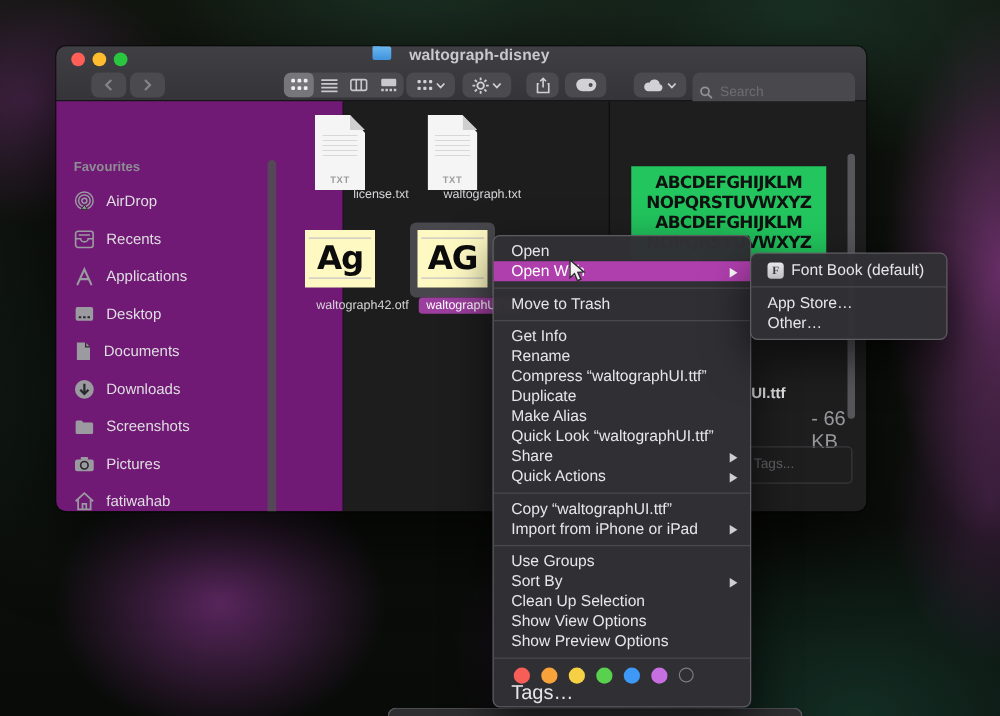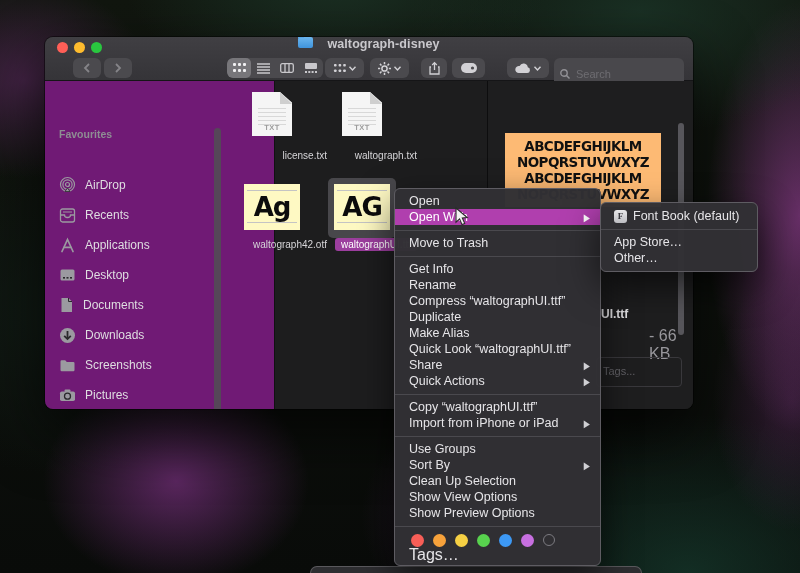--- a/index.html
+++ b/index.html
@@ -32,45 +32,45 @@
   .seg{position:absolute;top:21px;height:20px;border-radius:6px;background:#4b4a4e;display:flex;overflow:hidden;}
   .seg .s{width:24px;height:20px;display:flex;align-items:center;justify-content:center;}
   .seg .s.sel{background:#77767a;border-radius:5px;}
   .search{position:absolute;top:21px;height:20px;border-radius:6px;background:#49484c;display:flex;align-items:center;padding:16px 6px;gap:4px;}
   .search input{background:transparent;border:none;outline:none;width:100%;font-size:11px;color:#bdbdc0;}
   .search input::placeholder{color:#8b8a8f;opacity:.55;}
 
   
   .sidebar{position:absolute;left:0;top:44px;width:230px;height:328px;background:#701a75;border-right:1px solid #111113;}
   .sb-head{position:absolute;left:14px;font-size:10.5px;font-weight:700;color:#8e8d93;}
-  .sb-item{position:absolute;left:10px;width:200px;height:30px;display:flex;align-items:center;gap:9px;border-radius:5px;padding-left:4px;margin-top:24px;}
+  .sb-item{position:absolute;left:10px;width:200px;height:30px;display:flex;align-items:center;gap:9px;border-radius:5px;padding-left:4px;}
   .sb-item .lbl{font-size:12px;color:#dfdee1;}
   .sb-item svg{flex:0 0 auto;}
   .sb-scroll{position:absolute;left:169px;top:47px;width:7px;height:293px;border-radius:3.5px;background:#504f54;opacity:.85;}
 
   
   .filearea{position:absolute;left:231px;top:44px;width:211px;height:328px;background:#1d1d1e;}
   .divider-v{position:absolute;left:442px;top:44px;width:1px;height:328px;background:#0d0d0e;}
-  .txticon{position:absolute;width:40px;height:44px;}
+  .txticon{position:absolute;width:40px;height:60px;}
   .txticon .page{position:absolute;inset:0;background:#f5f5f5;clip-path:polygon(0 0,70% 0,100% 24%,100% 100%,0 100%);}
   .txticon .fold{position:absolute;right:0;top:0;width:12px;height:12px;background:#cfcfcf;clip-path:polygon(0 0,100% 100%,0 100%);}
   .txticon .lines{position:absolute;left:6px;right:6px;top:16px;height:18px;
     background:repeating-linear-gradient(#d8d8d8 0 1px,transparent 1px 4px);}
   .txticon .badge{position:absolute;left:0;right:0;bottom:4px;text-align:center;font-size:7.5px;font-weight:700;color:#9d9d9d;letter-spacing:.5px;}
   .fonticon{position:absolute;width:56px;height:46px;background:#fef9c3;display:flex;align-items:center;justify-content:center;}
   .fonticon::before,.fonticon::after{content:"";position:absolute;left:3px;right:3px;height:1px;background:#c4c4c4;}
   .fonticon::before{top:6px;} .fonticon::after{bottom:7px;}
   .fonticon .glyph{font-family:"DejaVu Sans",sans-serif;font-weight:700;font-size:26px;color:#0c0c0c;letter-spacing:-1px;}
   .filelabel{position:absolute;width:110px;text-align:right;font-size:10px;color:#d6d5d8;}
   .sel-back{position:absolute;border-radius:5px;background:#48474b;}
   .sel-pill{display:inline-block;border-radius:3px;padding:1px 6px;color:#fff;}
 
   
   .preview{position:absolute;left:443px;top:44px;width:205px;height:328px;background:#1e1e1f;}
-  .specimen{position:absolute;left:17px;top:52px;width:156px;height:74px;background:#fdba74;display:flex;flex-direction:column;align-items:center;justify-content:center;}
+  .specimen{position:absolute;left:17px;top:52px;width:156px;height:74px;background:#22c55e;display:flex;flex-direction:column;align-items:center;justify-content:center;}
   .specimen div{font-family:"DejaVu Sans",sans-serif;font-weight:700;font-size:13.5px;line-height:16px;color:#111;letter-spacing:-.6px;white-space:nowrap;}
   .pv-name{position:absolute;left:113px;top:226px;font-size:12px;font-weight:700;color:#e8e7ea;}
   .pv-size{position:absolute;left:113px;top:246px;font-size:16px;color:#98979c;padding-left:48px;}
   .pv-tagsbox{position:absolute;left:108px;top:276px;width:86px;height:30px;border:1px solid #39383c;border-radius:4px;}
   .pv-tags{position:absolute;left:6px;top:7px;font-size:11px;color:#626166;}
   .pv-scroll{position:absolute;left:190px;top:42px;width:6px;height:212px;border-radius:3px;background:#57565b;}
 
   
   .menu{position:absolute;left:394px;top:188px;width:207px;background:rgba(49,48,52,.98);
     border:1px solid #5e5c62;border-radius:6px;box-shadow:0 14px 36px rgba(0,0,0,.6);padding:4px 0 0 0;z-index:30;}

